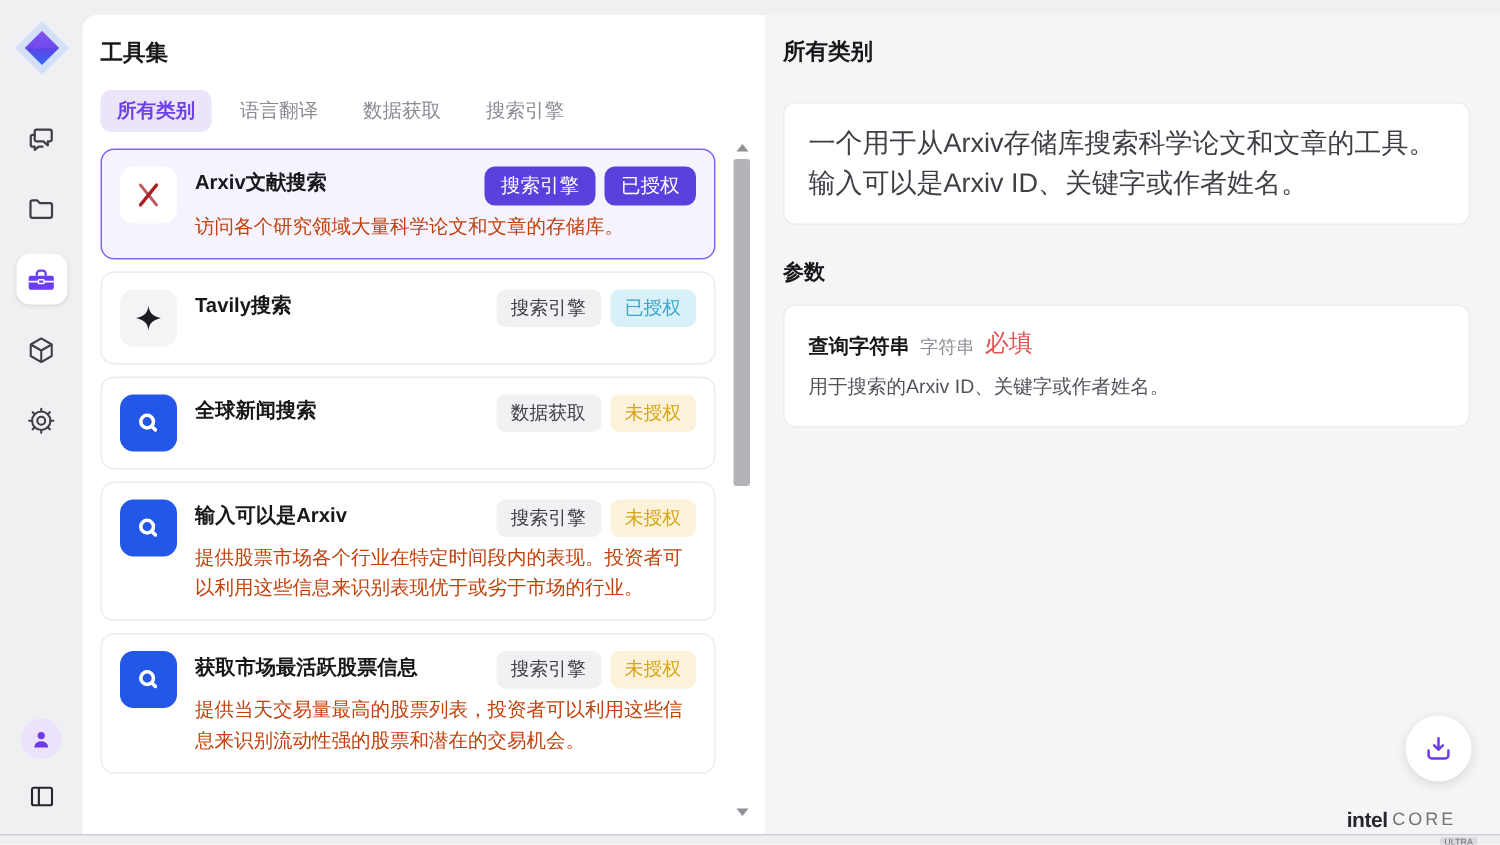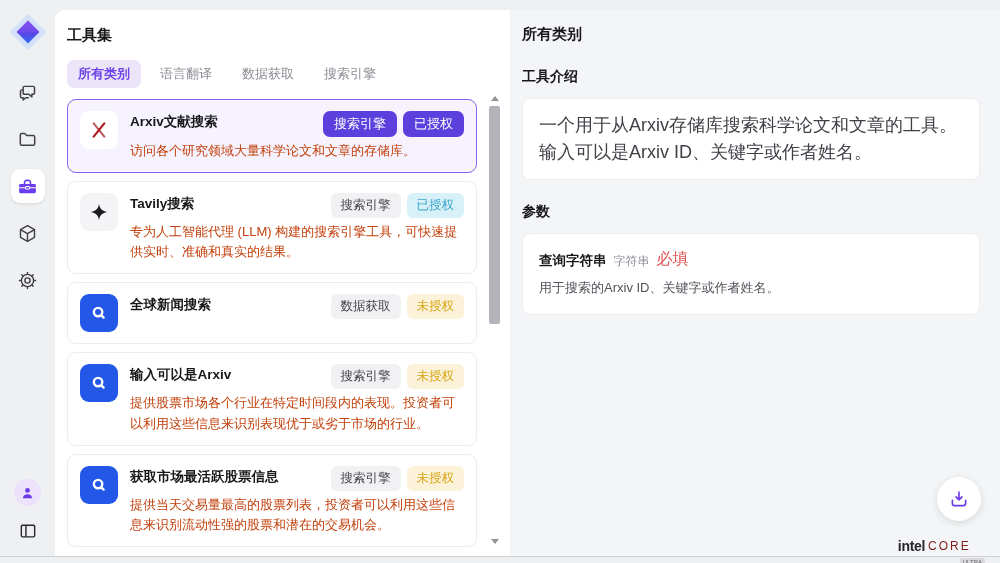--- a/index.html
+++ b/index.html
@@ -65,21 +65,21 @@
   .param-name { font-size:13.5px; font-weight:bold; }
   .param-type { font-size:12px; color:#8b8b94; }
   .param-required { font-size:16px; color:#e25555; }
   .param-desc { font-size:13px; color:#52525b; margin-top:9px; }
 
   
   .download-fab { position:absolute; right:19px; bottom:42px; width:44px; height:44px; border-radius:50%; background:#fff; box-shadow:0 2px 8px rgba(0,0,0,.12); display:flex; align-items:center; justify-content:center; cursor:pointer; }
   .download-fab svg { width:22px; height:22px; }
   .intel { position:absolute; right:15px; bottom:9px; display:flex; align-items:center; gap:3px; }
   .intel-word { font-size:14px; font-weight:bold; color:#27272b; letter-spacing:-0.3px; }
-  .core-word { font-size:12px; letter-spacing:2px; color:#7f1d1d; text-transform:uppercase; }
+  .core-word { font-size:12px; letter-spacing:2px; color:#737373; text-transform:uppercase; }
   .ultra-tag { font-size:6px; background:#d9d9de; color:#6a6a70; padding:1px 3px; border-radius:2px; text-transform:uppercase; align-self:flex-end; margin-bottom:-5px; margin-left:-14px; position:relative; top:7px; }
 </style>
 </head>
 <body>
 
 <div class="app">
 
   <div class="sidebar">
     <div class="logo">
       <svg viewBox="0 0 40 40">
@@ -183,21 +183,20 @@
               </svg>
             </div>
     <div class="tool-body">
       <div class="tool-head">
         <div class="tool-name">Tavily搜索</div>
         <div class="badges">
           <span class="badge v-neutral">搜索引擎</span>
           <span class="badge v-cyan">已授权</span>
         </div>
       </div>
-      <div class="tool-desc">专为人工智能代理 (LLM) 构建的搜索引擎工具，可快速提供实时、准确和真实的结果。</div>
     </div>
   </div>
 
   <div class="card">
     <div class="tool-icon blue">
               <svg viewBox="0 0 24 24" fill="none" stroke="#fff" stroke-width="2.6" stroke-linecap="round">
                 <circle cx="11" cy="11" r="4.6"></circle>
                 <path d="M14.5 14.5 17 17"></path>
               </svg>
             </div>
@@ -253,21 +252,20 @@
 </div>
       <div class="scrollbar">
         <div class="sb-up"></div>
         <div class="sb-thumb"></div>
         <div class="sb-down"></div>
       </div>
     </div>
 
     <div class="details">
       <div class="details-title">所有类别</div>
-      <div class="section-heading">工具介绍</div>
       <div class="intro-card">一个用于从Arxiv存储库搜索科学论文和文章的工具。 输入可以是Arxiv ID、关键字或作者姓名。</div>
       <div class="section-heading">参数</div>
       <div class="param-card">
         <div class="param-head">
           <span class="param-name">查询字符串</span>
           <span class="param-type">字符串</span>
           <span class="param-required">必填</span>
         </div>
         <div class="param-desc">用于搜索的Arxiv ID、关键字或作者姓名。</div>
       </div>

